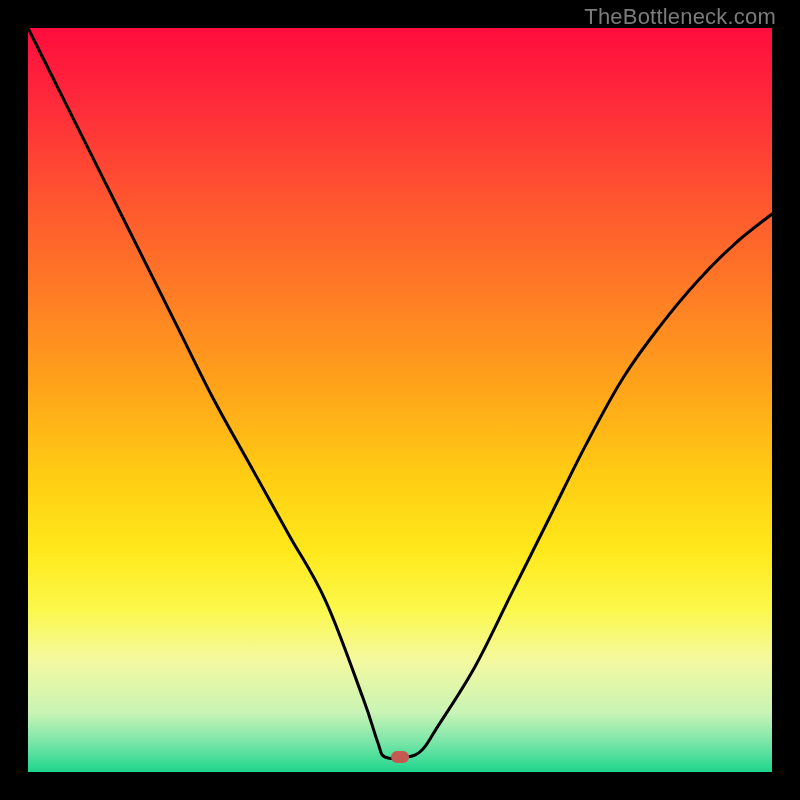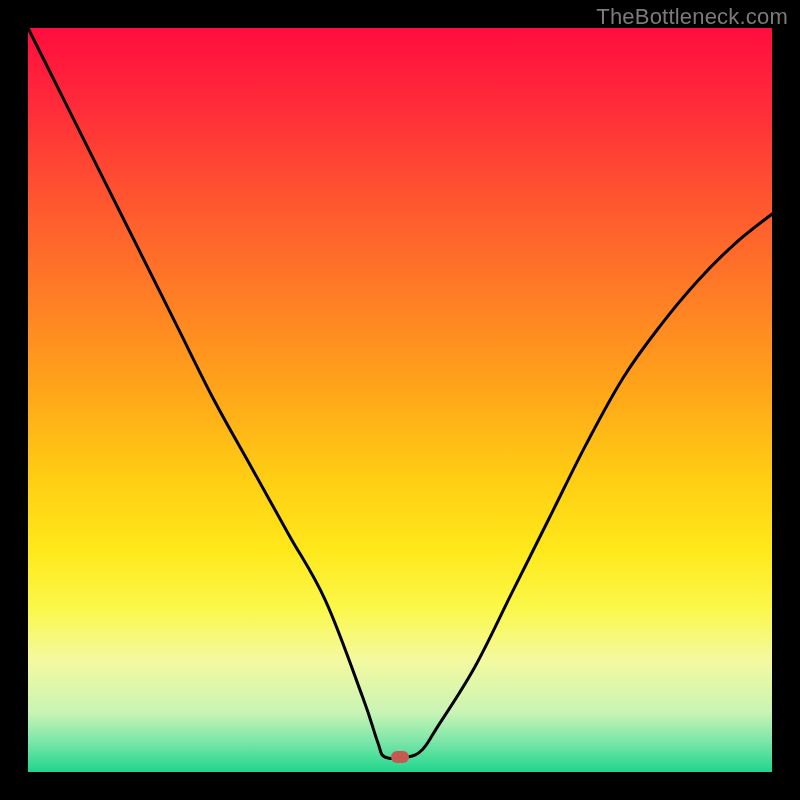--- a/index.html
+++ b/index.html
@@ -36,21 +36,21 @@
       #fbf84a 78%,
       #f4f9a0 85%,
       #c9f4b5 92%,
       #79e6a8 96%,
       #1fd58d 100%
     );
   }
   .watermark {
     position: absolute;
     top: 4px;
-    right: 12px;
+    right: 24px;
     color: #7b7b7b;
     font-size: 22px;
     letter-spacing: 0.2px;
     font-weight: 500;
     user-select: none;
   }
   svg.curve {
     position: absolute;
     left: 0;
     top: 0;

